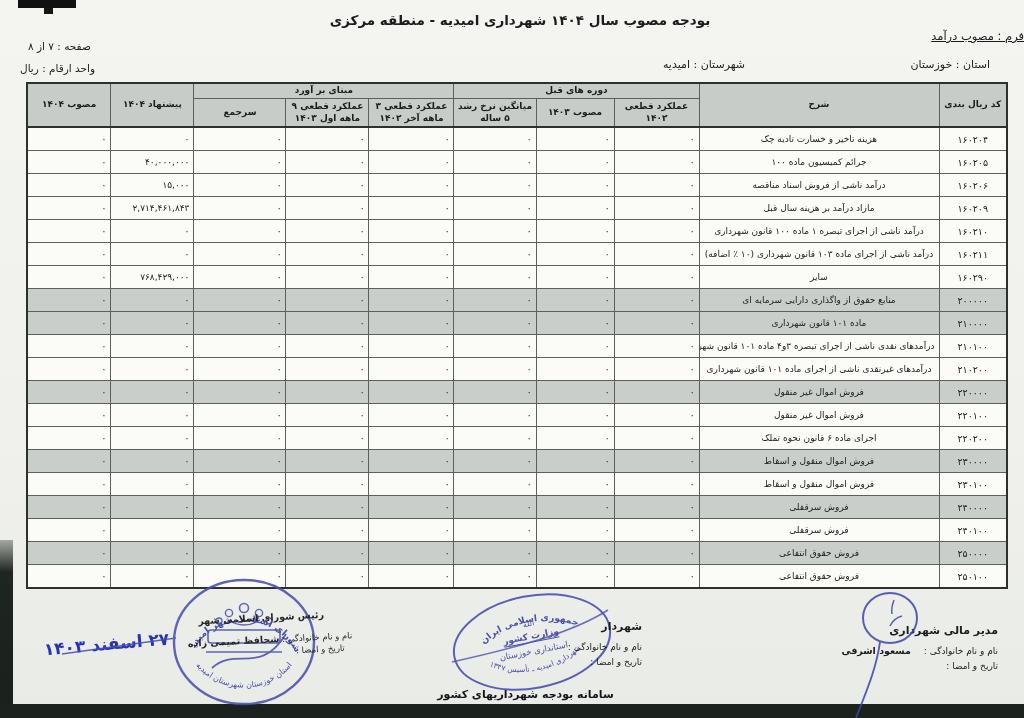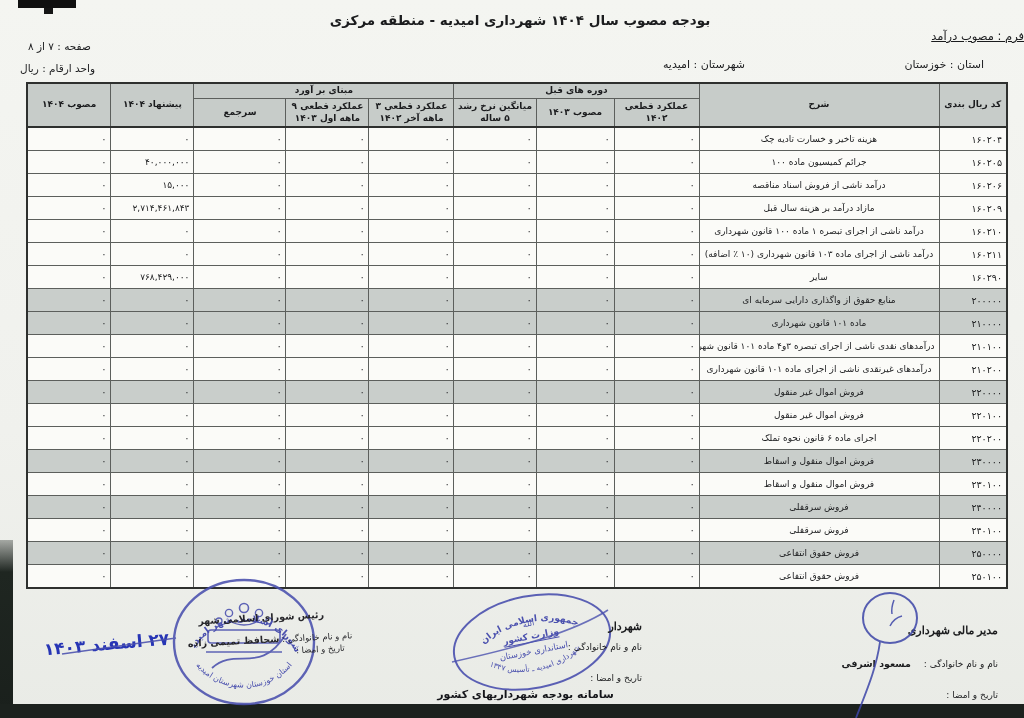--- a/index.html
+++ b/index.html
@@ -12,41 +12,41 @@
   
   .edge-left{left:0;top:540px;width:13px;height:178px;background:linear-gradient(180deg,rgba(30,37,32,.35),#1f2621 18%,#1a201c);}
   .edge-bottom{left:0;top:704px;width:1024px;height:14px;background:#1c221e;}
   .corner-bar{left:18px;top:0;width:58px;height:8px;background:#101010;}
   .corner-nub{left:44px;top:8px;width:9px;height:6px;background:#151515;}
   
   .doc-title{top:12px;left:0;width:100%;text-align:center;font-size:13.5px;font-weight:bold;margin-left:8px;}
   .form-line{top:29px;left:0;width:100%;text-align:right;font-size:11.5px;text-decoration:underline;}
   .page-no{top:40px;left:28px;font-size:10.5px;text-align:right;}
   .unit{top:62px;left:20px;font-size:10.5px;}
-  .province{top:58px;right:40px;font-size:11px;}
+  .province{top:58px;right:34px;font-size:11px;}
   .county{top:58px;right:279px;font-size:11px;margin-left:37px;}
   
   table.budget{
     top:82px;right:16px;position:absolute;width:980px;
     border-collapse:collapse;table-layout:fixed;background:#fbfbf8;
     border:2px solid #2e302e;font-size:10px;
   }
   .budget th,.budget td{border:1px solid #5c5f5c;overflow:hidden;}
   .budget thead th{background:#c7ccc9;font-weight:bold;font-size:9px;padding:0 0;line-height:1.25;}
   .budget thead tr.band th{height:14px;font-size:9px;}
   .budget thead tr.cols th{height:27px;}
   .budget thead{border-bottom:2px solid #2e302e;}
   .budget tbody td{height:22px;padding:0 4px;white-space:nowrap;}
-  .budget td.code{font-size:9.5px;letter-spacing:1px;}
+  .budget td.code{text-align:center;font-size:9.5px;letter-spacing:1px;}
   .budget td.desc{text-align:center;font-size:9px;}
   .budget td.num{text-align:right;font-size:9px;}
   .budget tr.shaded td{background:#c9cecb;}
   
-  .sig-role{font-size:11px;font-weight:600;font-family:Liberation Serif, serif;}
-  .sig-line{font-size:9px;margin-top:21px;}
+  .sig-role{font-size:11px;font-weight:600;}
+  .sig-line{font-size:9px;margin-top:5px;}
   .fin-block{top:624px;right:26px;width:185px;text-align:right;}
   .fin-block .sig-role{margin-bottom:8px;}
   .mayor-block{top:620px;right:382px;width:150px;text-align:right;}
   .mayor-block .sig-role{margin-bottom:6px;}
   .council-block{top:612px;left:172px;width:180px;transform:rotate(-3deg);color:#26262a;}
   .council-block .c-role{font-size:9.5px;font-weight:bold;text-align:center;}
   .council-block .c-line{font-size:8.5px;margin-top:11px;}
   .council-block .c-date{font-size:8.5px;margin-top:2px;margin-right:8px;}
   .sig-name{font-weight:bold;font-size:9.5px;}
   .system-caption{top:688px;left:428px;width:195px;text-align:center;font-size:11px;font-weight:bold;color:#15161a;}

